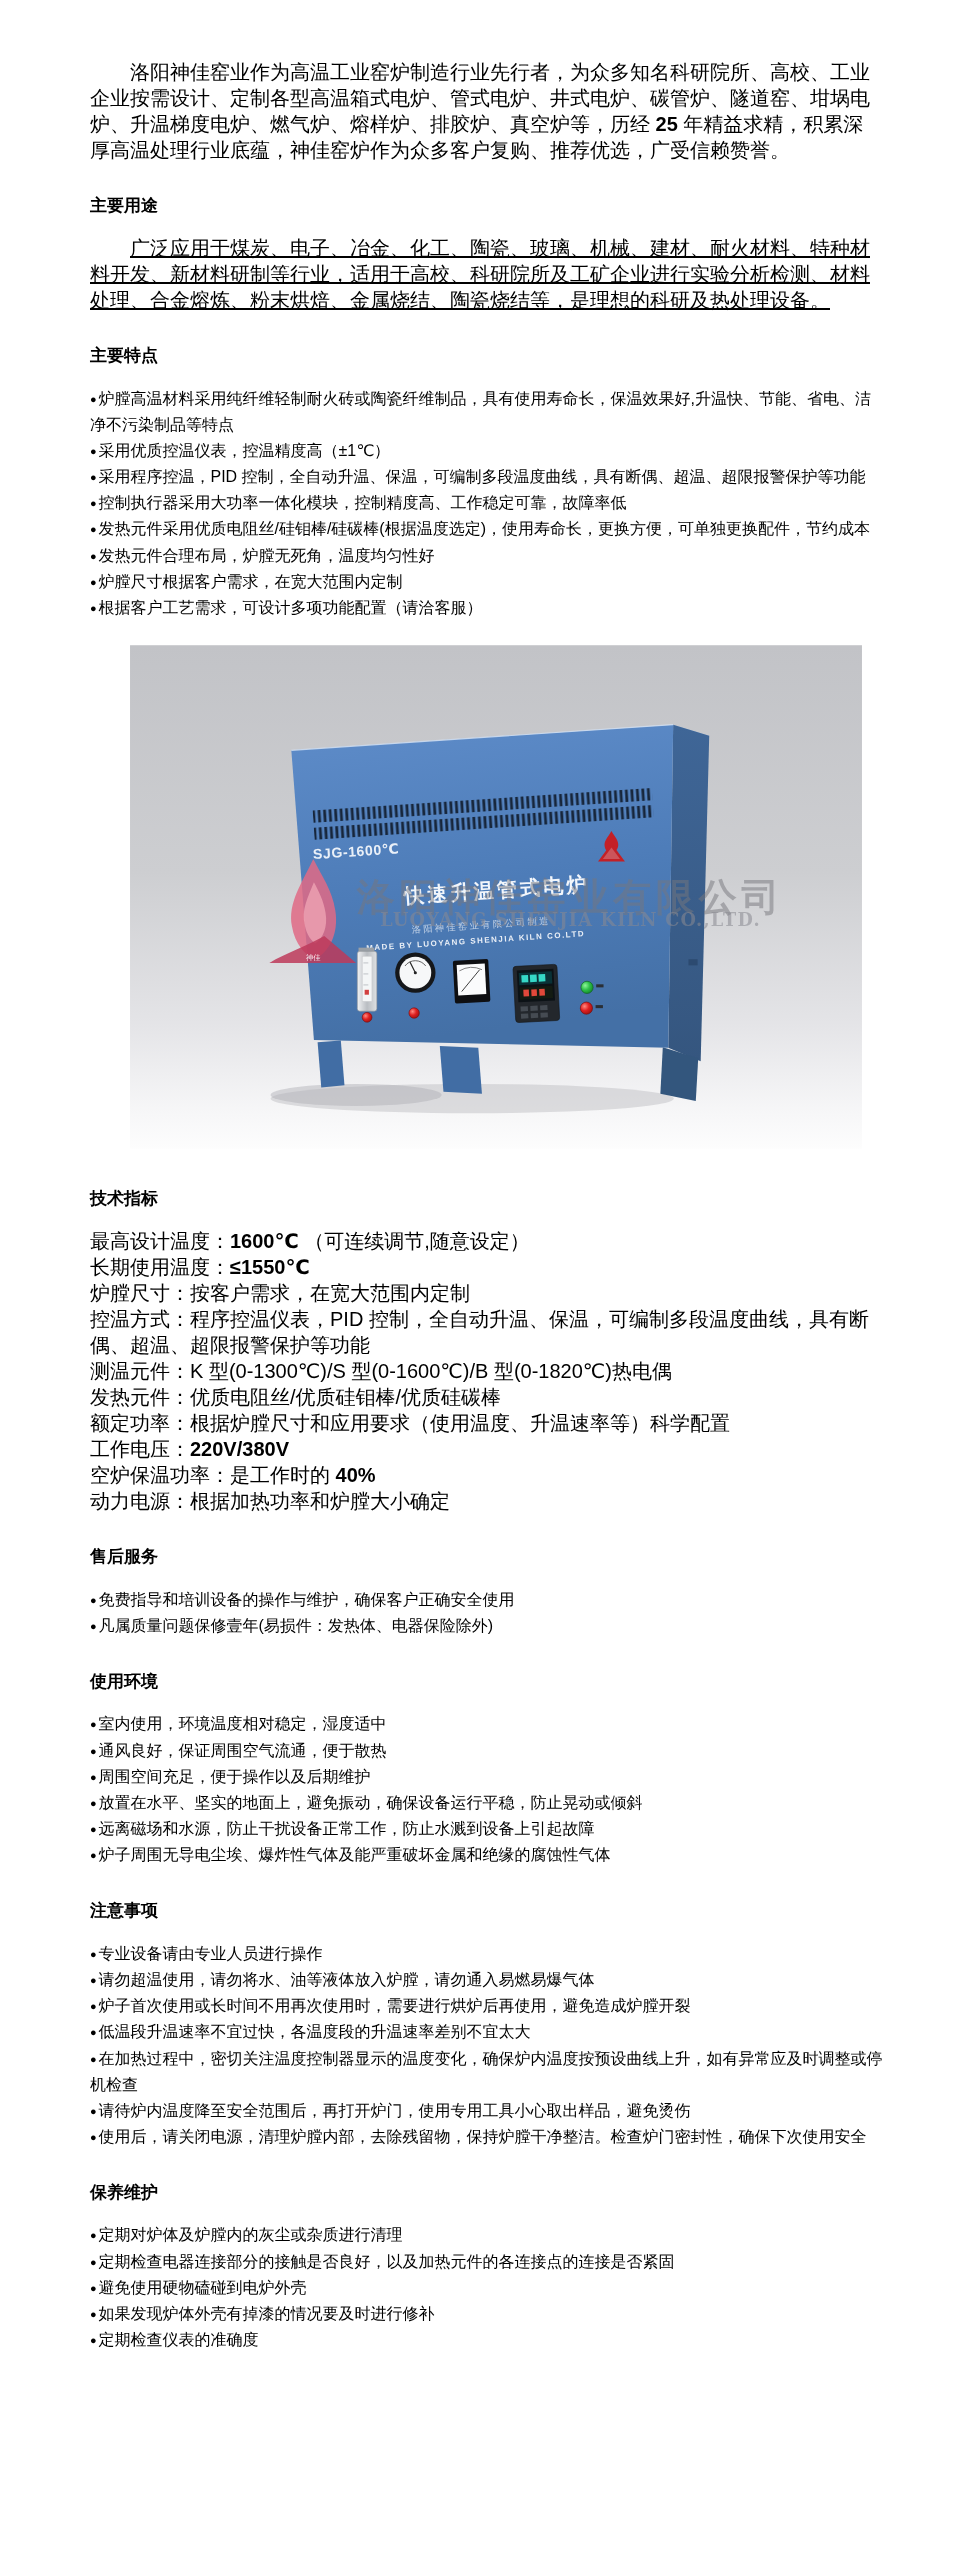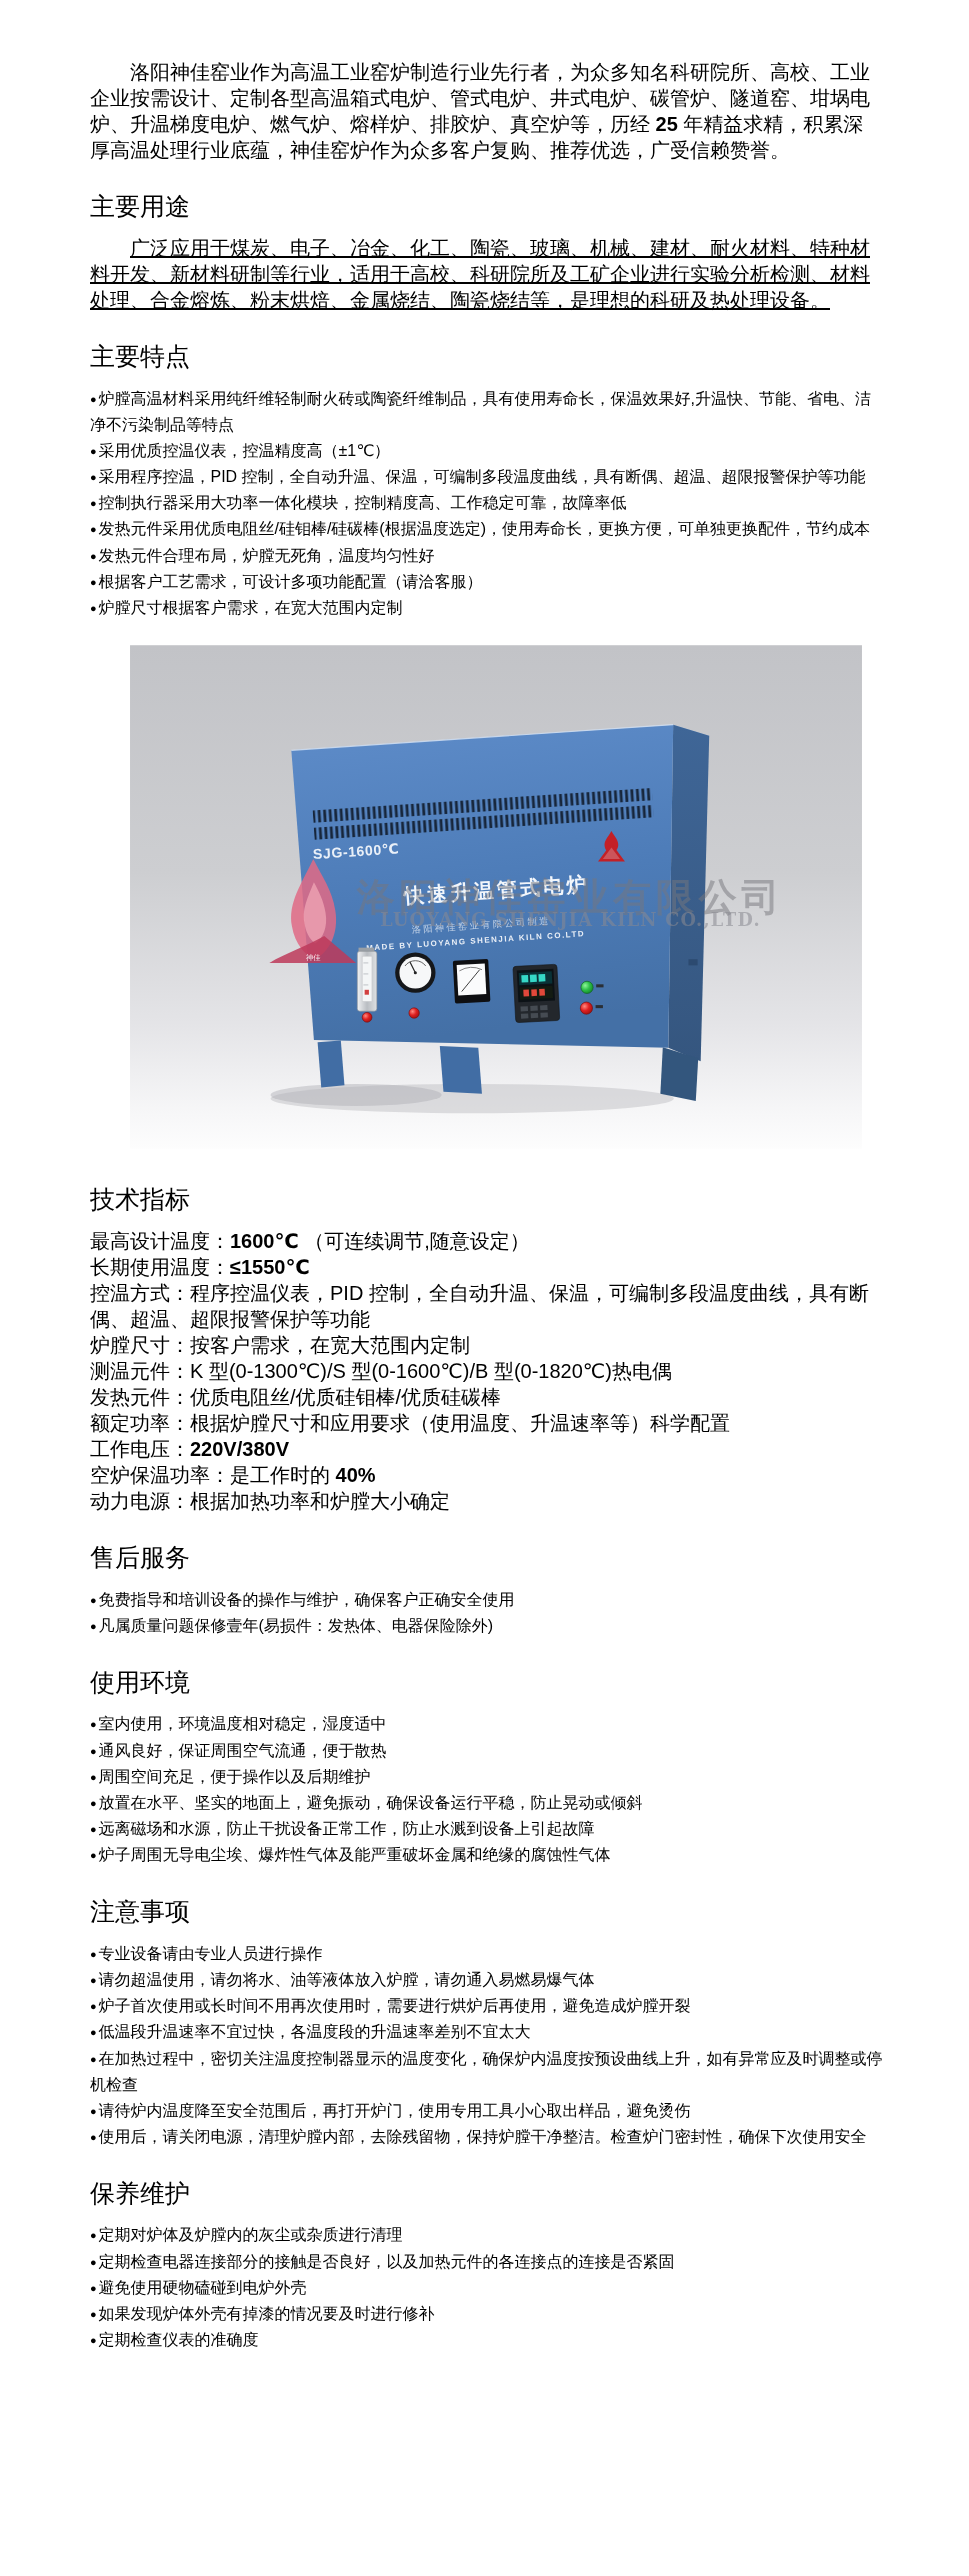--- a/index.html
+++ b/index.html
@@ -2,21 +2,21 @@
 <html style="font-size:9.8px"><head>
 <meta charset="utf-8">
 <style>
   html,body { margin:0; padding:0; background:#ffffff; }
   body { width:969px; font-family:"Liberation Sans","DejaVu Sans",sans-serif; color:#000; }
   .content { padding:0 86px 67px 90px; }
   .body-text { font-size:20px; line-height:26px; margin:0; }
   .intro { margin-top:59px; text-indent:40px; }
   .indent { text-indent:40px;text-decoration:underline; }
   .b { font-weight:bold; }
-  h2.sec { font-size:25px; line-height:22px; font-weight:normal; margin:32px 0 18.3px 0; }
+  h2.sec { font-size:17px; line-height:22px; font-weight:bold; margin:32px 0 18.3px 0; }
   ul.bullets { list-style:none; margin:0; padding:0; }
   ul.bullets li { font-size:16px; line-height:26px; }
   .dot { font-size:11px; margin-right:1.8px; vertical-align:1.2px; }
   .specs p { margin:0; }
   figure.product-figure { margin:23px 0 0 40px; padding:0; width:732px; height:512px; }
   svg text { user-select:none; }
 </style>
 </head>
 <body>
 
@@ -30,22 +30,22 @@
 
     <h2 class="sec">主要特点</h2>
     <ul class="bullets">
 
         <li class="body-text"><span class="dot">●</span><span>炉膛高温材料采用纯纤维轻制耐火砖或陶瓷纤维制品，具有使用寿命长，保温效果好,升温快、节能、省电、洁净不污染制品等特点</span></li>
         <li class="body-text"><span class="dot">●</span><span>采用优质控温仪表，控温精度高（±1℃）</span></li>
         <li class="body-text"><span class="dot">●</span><span>采用程序控温，PID 控制，全自动升温、保温，可编制多段温度曲线，具有断偶、超温、超限报警保护等功能</span></li>
         <li class="body-text"><span class="dot">●</span><span>控制执行器采用大功率一体化模块，控制精度高、工作稳定可靠，故障率低</span></li>
         <li class="body-text"><span class="dot">●</span><span>发热元件采用优质电阻丝/硅钼棒/硅碳棒(根据温度选定)，使用寿命长，更换方便，可单独更换配件，节约成本</span></li>
         <li class="body-text"><span class="dot">●</span><span>发热元件合理布局，炉膛无死角，温度均匀性好</span></li>
+        <li class="body-text"><span class="dot">●</span><span>炉膛尺寸根据客户需求，在宽大范围内定制</span></li>
         <li class="body-text"><span class="dot">●</span><span>根据客户工艺需求，可设计多项功能配置（请洽客服）</span></li>
-        <li class="body-text"><span class="dot">●</span><span>炉膛尺寸根据客户需求，在宽大范围内定制</span></li>
       </ul>
 
     <figure class="product-figure">
       <svg width="732" height="512" viewBox="0 0 1198 838">
         <defs>
           <linearGradient id="bgG" x1="0" y1="0" x2="0" y2="1">
             <stop offset="0" stop-color="#c2c3c7"></stop>
               <stop offset="0.45" stop-color="#cdced1"></stop>
             <stop offset="0.75" stop-color="#e4e4e7"></stop>
               <stop offset="0.93" stop-color="#f7f7f8"></stop>
@@ -175,22 +175,22 @@
           <text x="721" y="462" text-anchor="middle" font-size="29" font-weight="bold" letter-spacing="2" fill="#8a8a92" opacity="0.55" font-family="'DejaVu Serif',serif">LUOYANG SHENJIA KILN CO.,LTD.</text>
         </g>
       </svg>
     </figure>
 
     <h2 class="sec">技术指标</h2>
     <div class="specs">
 
     <p class="body-text spec-line"><span>最高设计温度：</span><span><span class="b">1600℃</span><span> （可连续调节,随意设定）</span></span></p>
         <p class="body-text spec-line"><span>长期使用温度：</span><span><span class="b">≤1550℃</span></span></p>
+        <p class="body-text spec-line"><span>炉膛尺寸：</span><span><span>按客户需求，在宽大范围内定制</span></span></p>
         <p class="body-text spec-line"><span>控温方式：</span><span><span>程序控温仪表，PID 控制，全自动升温、保温，可编制多段温度曲线，具有断偶、超温、超限报警保护等功能</span></span></p>
-        <p class="body-text spec-line"><span>炉膛尺寸：</span><span><span>按客户需求，在宽大范围内定制</span></span></p>
         <p class="body-text spec-line"><span>测温元件：</span><span><span>K 型(0-1300℃)/S 型(0-1600℃)/B 型(0-1820℃)热电偶</span></span></p>
         <p class="body-text spec-line"><span>发热元件：</span><span><span>优质电阻丝/优质硅钼棒/优质硅碳棒</span></span></p>
         <p class="body-text spec-line"><span>额定功率：</span><span><span>根据炉膛尺寸和应用要求（使用温度、升温速率等）科学配置</span></span></p>
         <p class="body-text spec-line"><span>工作电压：</span><span><span class="b">220V/380V</span></span></p>
         <p class="body-text spec-line"><span>空炉保温功率：</span><span><span>是工作时的 </span><span class="b">40%</span></span></p>
         <p class="body-text spec-line"><span>动力电源：</span><span><span>根据加热功率和炉膛大小确定</span></span></p>
       </div>
 
     <h2 class="sec">售后服务</h2>
     <ul class="bullets">

